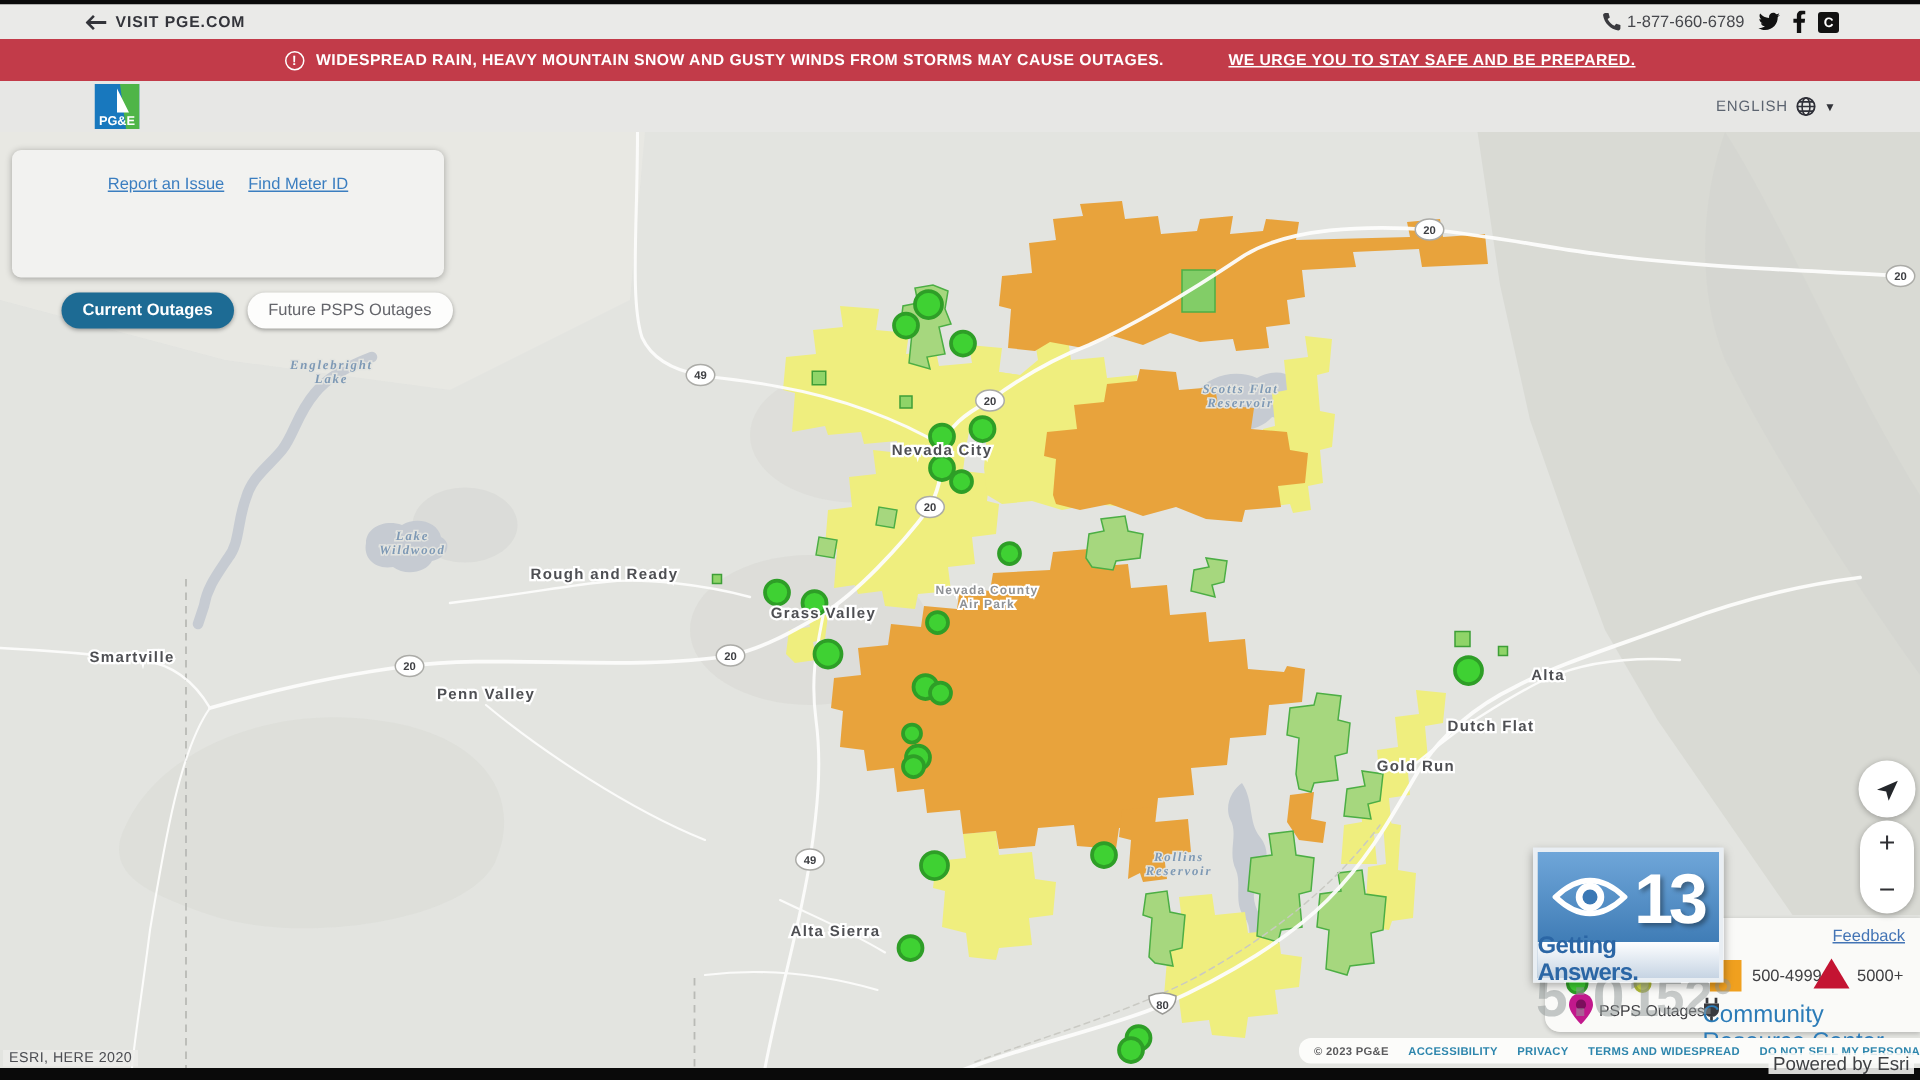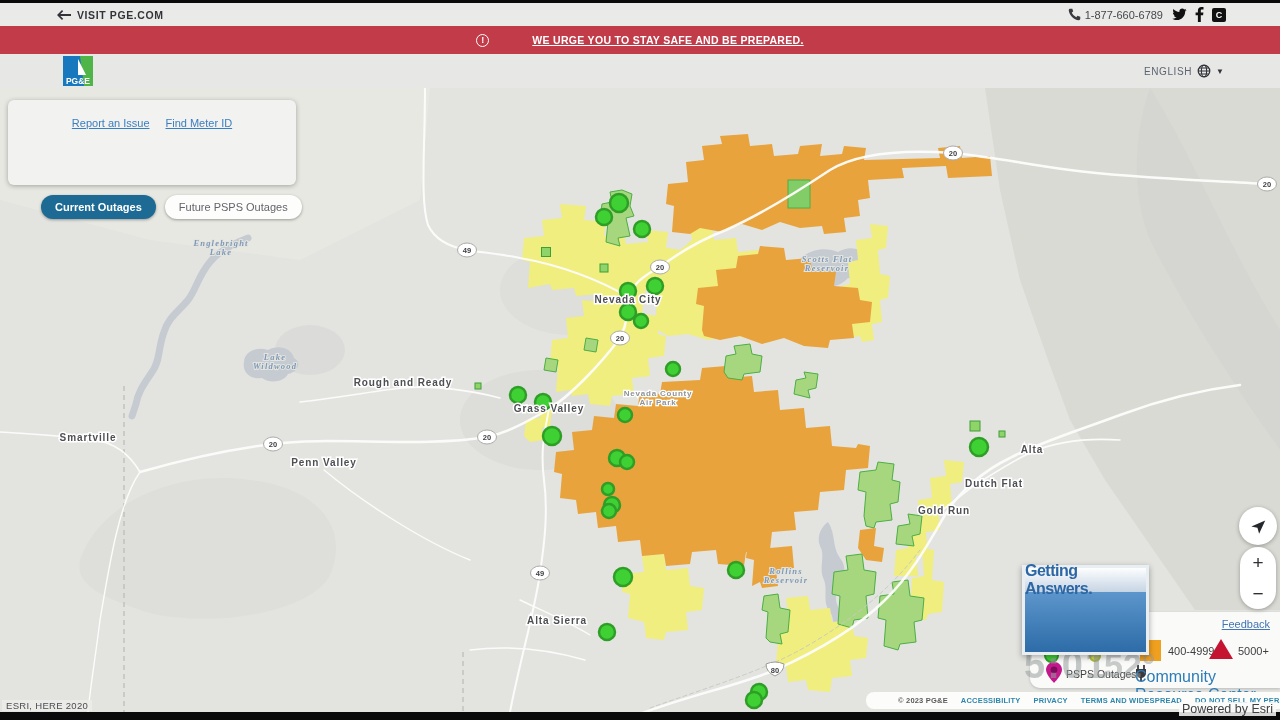--- a/index.html
+++ b/index.html
@@ -111,21 +111,21 @@
   #zoom-ctrl { position:absolute; left:1240px; top:547px; width:36px; height:62px; border-radius:18px;
                background:#fff; box-shadow:0 1px 4px rgba(0,0,0,.3); z-index:35;
                display:flex; flex-direction:column; }
   #zoom-ctrl button { flex:1; background:none; border:none; font-size:19px; color:#2F3034; cursor:pointer;
                       font-family:"Liberation Sans",sans-serif; }
 
   
   #footer-bar { position:absolute; left:866px; top:692px; width:414px; height:17px; background:#FCFCFA;
                 border-radius:8px 0 0 8px; display:flex; align-items:center; gap:13px; padding:0 8px 0 10px;
                 z-index:42; white-space:nowrap; }
-  #footer-bar span { font-size:7.5px; letter-spacing:.2px; font-weight:600; color:#5A5A5C;margin-left:22px; }
+  #footer-bar span { font-size:7.5px; letter-spacing:.2px; font-weight:600; color:#5A5A5C; }
   #footer-bar a { font-size:7.5px; letter-spacing:.2px; font-weight:600; color:#2E86AD; cursor:pointer; }
   #powered-by { position:absolute; right:4px; top:702px; font-size:12.5px; color:#3F4043; z-index:50;
                 background:rgba(250,250,248,.85); padding:0 3px; }
   #esri-attr { position:absolute; left:2px; top:700px; font-size:9.5px; letter-spacing:.3px; color:#4C4D52;
                background:rgba(236,236,233,.85); padding:0 4px; z-index:42; }
 </style>
 </head>
 <body>
 
 <div id="map-wrap">
@@ -301,20 +301,21 @@
       <svg width="9" height="15" viewBox="0 0 9 15">
           <path d="M5.8,15 L5.8,8.2 L8.1,8.2 L8.4,5.5 L5.8,5.5 L5.8,3.8 C5.8,3 6,2.5 7.1,2.5 L8.5,2.5 L8.5,0.1 C8.3,0.1 7.4,0 6.4,0 C4.3,0 2.9,1.3 2.9,3.6 L2.9,5.5 L0.6,5.5 L0.6,8.2 L2.9,8.2 L2.9,15 Z" fill="#111"></path>
         </svg>
     </span>
     <span id="currents-box">C</span>
   </div>
 </div>
 
 <div id="banner">
   <span id="banner-icon">!</span>
+  <span id="banner-text">WIDESPREAD RAIN, HEAVY MOUNTAIN SNOW AND GUSTY WINDS FROM STORMS MAY CAUSE OUTAGES.</span>
   <span id="banner-link">WE URGE YOU TO STAY SAFE AND BE PREPARED.</span>
 </div>
 
 <div id="navbar">
   <svg id="brand-logo" viewBox="0 0 30 30">
     <rect width="30" height="30" fill="#1878BE"></rect>
     <path d="M17,0 L30,0 L30,30 L21,30 Z" fill="#4FB548"></path>
     <path d="M15,3 L15,19 L23,19 Z" fill="#FFFFFF"></path>
     <text x="15" y="27.5" font-size="8.5" font-weight="bold" fill="#FFFFFF" text-anchor="middle" font-family="Liberation Sans, sans-serif">PG&amp;E</text>
   </svg>
@@ -339,39 +340,47 @@
 <div id="toggles">
   <div class="pill on">Current Outages</div>
   <div class="pill off">Future PSPS Outages</div>
 </div>
 
 <div id="legend">
   <a id="feedback-link">Feedback</a>
   <span id="lg-circle-green"></span>
   <span id="lg-circle-yellow"></span>
   <span id="lg-square-orange"></span>
-  <span id="lg-mid-label">400-4999</span>
+  <span id="lg-mid-label">500-4999</span>
   <span id="lg-triangle"></span>
   <span id="lg-high-label">5000+</span>
   <svg id="lg-psps-pin" width="16" height="21" viewBox="0 0 16 21">
     <path d="M8,0 C12.4,0 16,3.4 16,7.8 C16,13 8,21 8,21 C8,21 0,13 0,7.8 C0,3.4 3.6,0 8,0 Z" fill="#C2188C"></path>
     <circle cx="8" cy="7.8" r="3.4" fill="#7C0E5C"></circle>
   </svg>
   <span id="lg-psps-label">PSPS Outages</span>
   <svg id="lg-plug-icon" width="14" height="16" viewBox="0 0 14 16">
     <path d="M4,0 L4,4 M10,0 L10,4" stroke="#3A3A3E" stroke-width="1.8"></path>
     <path d="M2,4 L12,4 L12,8 C12,10.8 9.8,13 7,13 C4.2,13 2,10.8 2,8 Z" fill="#3A3A3E"></path>
     <path d="M7,13 L7,16" stroke="#3A3A3E" stroke-width="1.8"></path>
   </svg>
   <a id="lg-resource-link">Community Resource Center</a>
 </div>
 
 <div id="ghost-clock">5:01</div>
 <div id="ghost-temp">52°</div>
 <div id="cbs-logo">
+  <div id="cbs-top">
+    <svg width="50" height="32" viewBox="0 0 50 30">
+      <path d="M2,15 Q25,-7 48,15 Q25,37 2,15 Z" fill="none" stroke="#fff" stroke-width="3.6"></path>
+      <circle cx="25" cy="15" r="9.5" fill="#fff"></circle>
+      <circle cx="25" cy="15" r="5" fill="#3A78B5"></circle>
+    </svg>
+    <span id="cbs-num">13</span>
+  </div>
   <div id="cbs-tagline">Getting Answers.</div>
 </div>
 
 <button id="locate-btn">
   <svg width="20" height="20" viewBox="0 0 36 36">
     <path d="M6,19 L31,8 L20,32 L17,21 Z" fill="#24272B"></path>
   </svg>
 </button>
 <div id="zoom-ctrl">
   <button>+</button>

